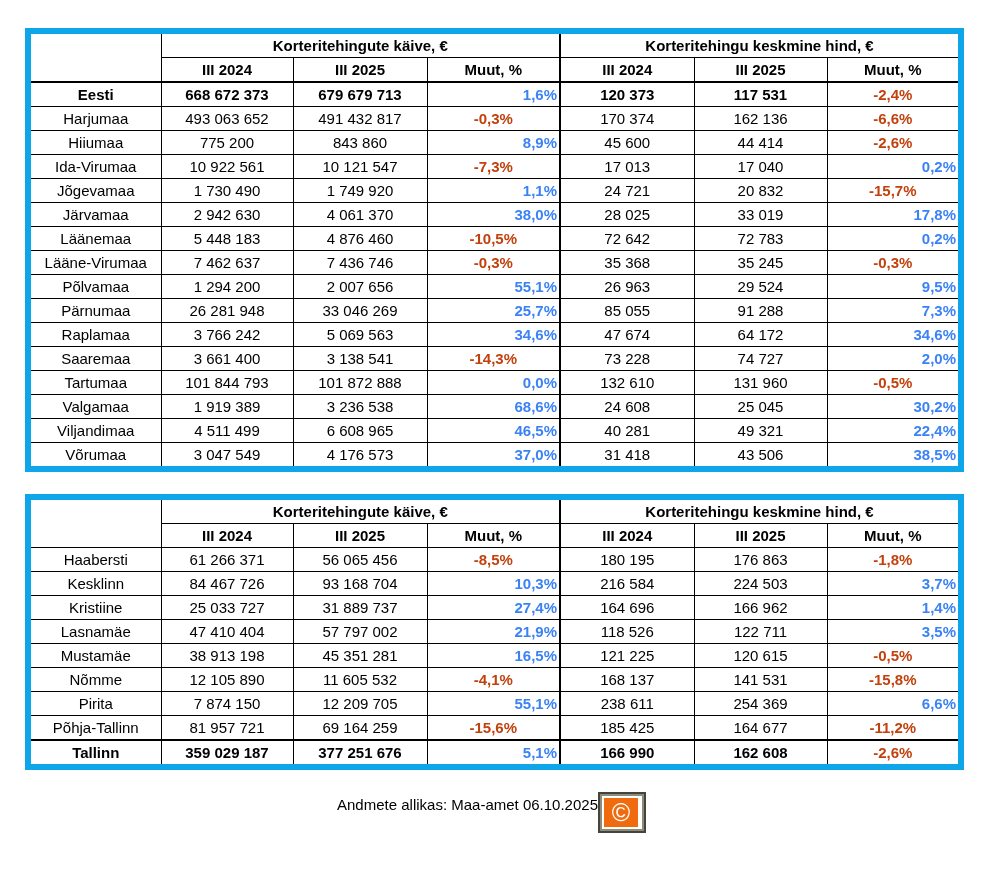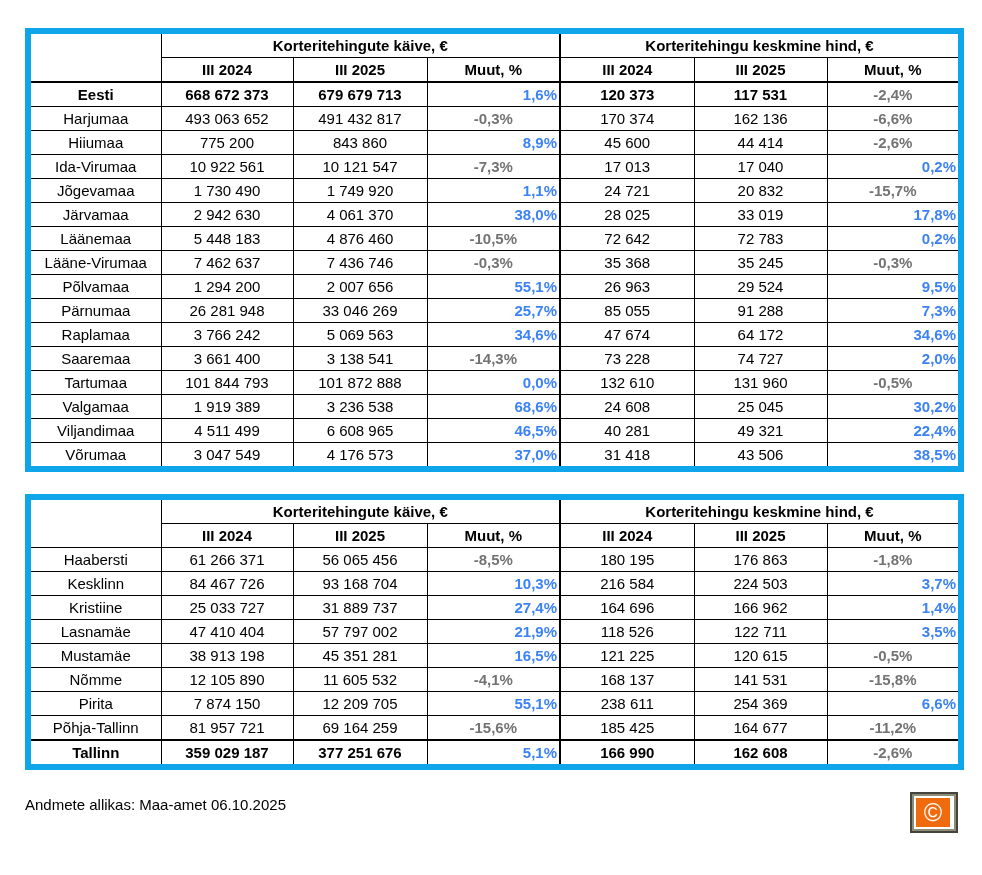--- a/index.html
+++ b/index.html
@@ -45,28 +45,28 @@
     border-bottom:2px solid #000;
   }
   .grpsep{border-left:2px solid #000 !important;}
   td.lbl{
     text-align:left;
     padding-left:5px;
     border-right:2px solid #000;
   }
   td.pct{font-weight:bold;}
   td.pct.pos{color:#3b82f6;text-align:right;}
-  td.pct.neg{color:#737373;}
+  td.pct.neg{color:#c2410c;}
   tr.total td{font-weight:bold;border-top:2px solid #000;}
 
   .footer{
     width:933px;
     margin:11px 0 0 25px;
     display:flex;
-    justify-content:space-between;
+    justify-content:center;
     align-items:flex-start;
   }
   .source{font-size:15px;padding-top:4px;}
 
   .badge{
     display:inline-block;
     background:#8c8c78;
     border:2px solid #44443c;
     padding:2px;
   }

